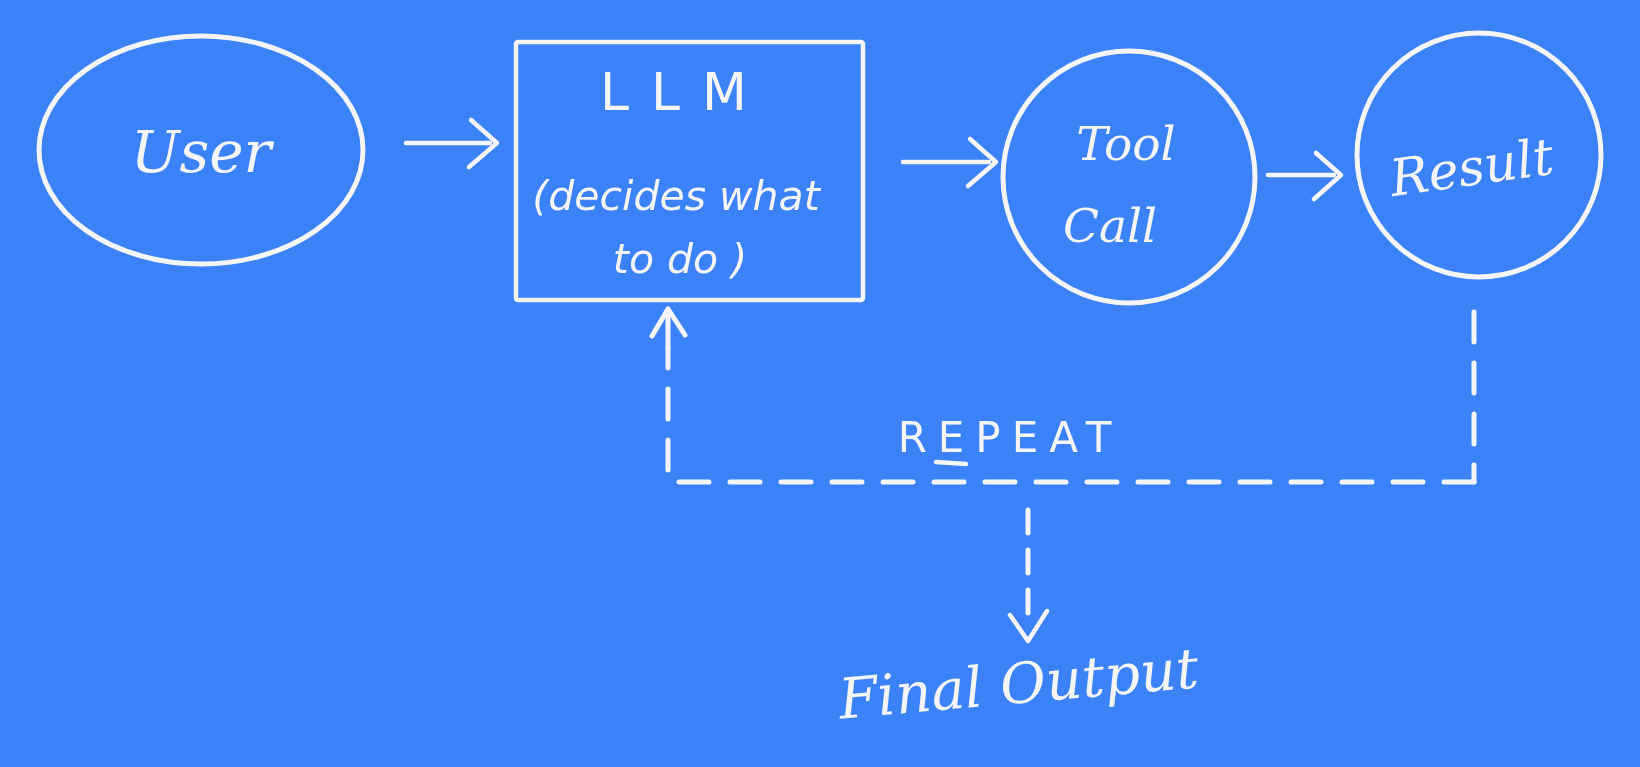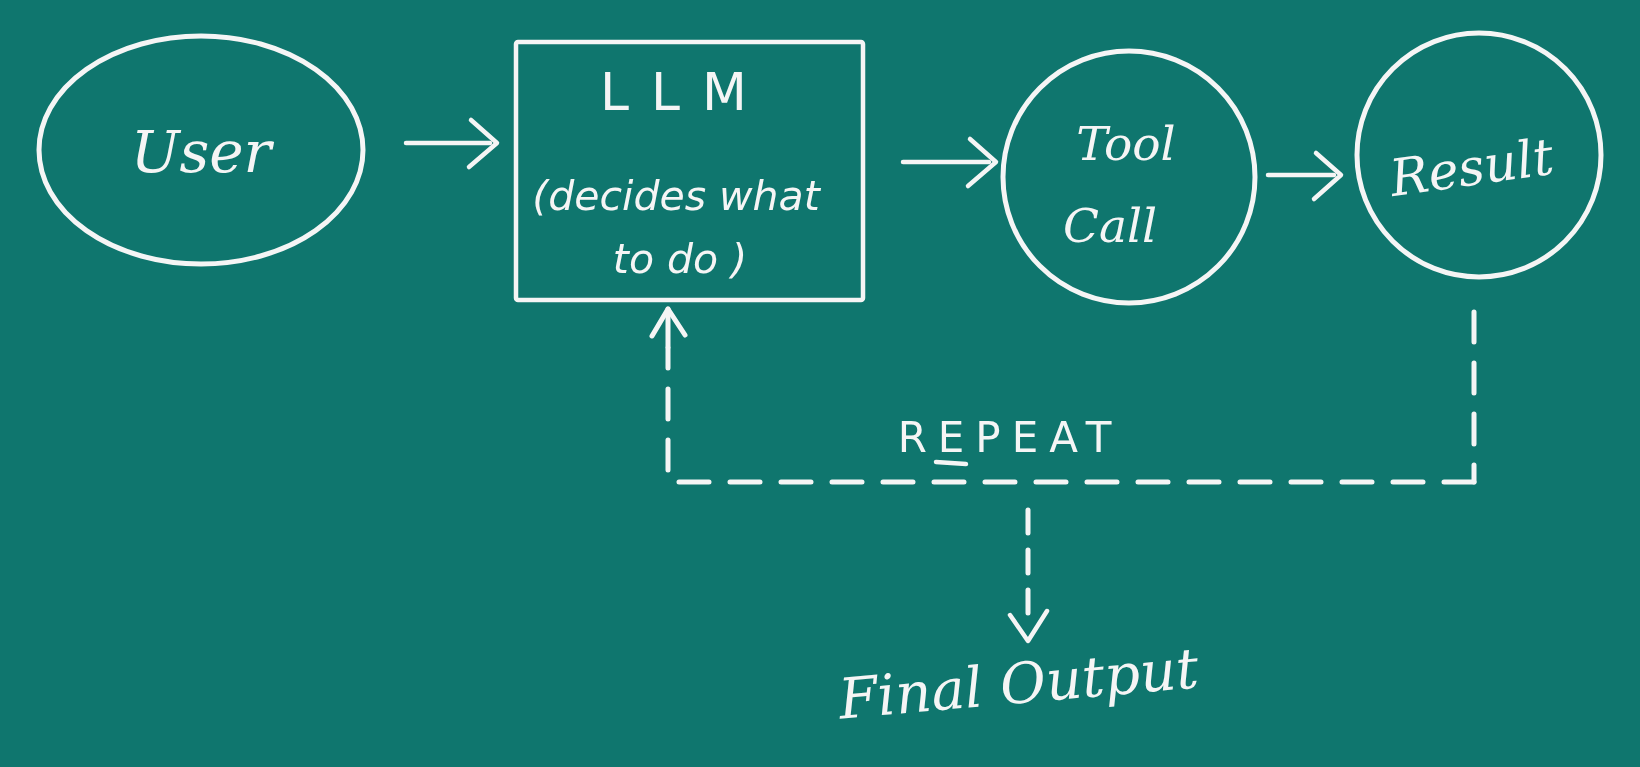--- a/index.html
+++ b/index.html
@@ -8,21 +8,21 @@
     background: #1c1c1e;
     width: 1640px;
     height: 767px;
     overflow: hidden;
     font-family: "DejaVu Sans", sans-serif;
   }
   .canvas-wrap {
     position: relative;
     width: 1640px;
     height: 767px;
-    background: #0f766e;
+    background: #3b82f6;
   }
   svg { display: block; }
   .ink {
     stroke: #f5f5f5;
     fill: none;
     stroke-linecap: round;
     stroke-linejoin: round;
   }
   .sw5  { stroke-width: 5; }
   .sw45 { stroke-width: 4.5; }

